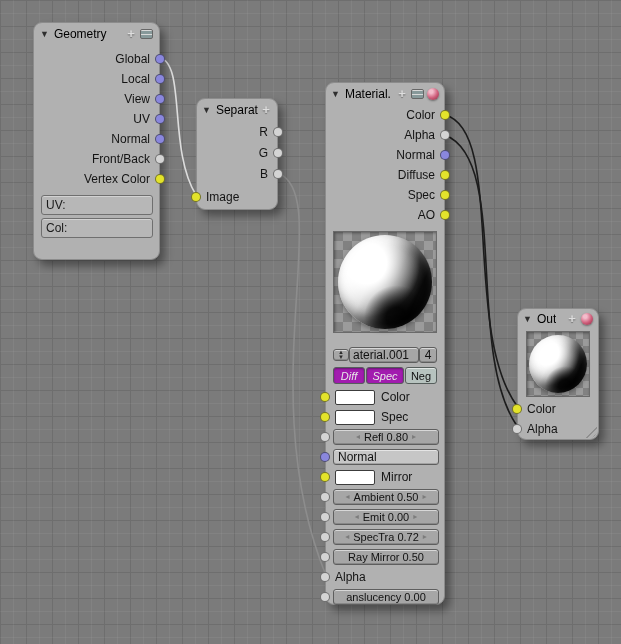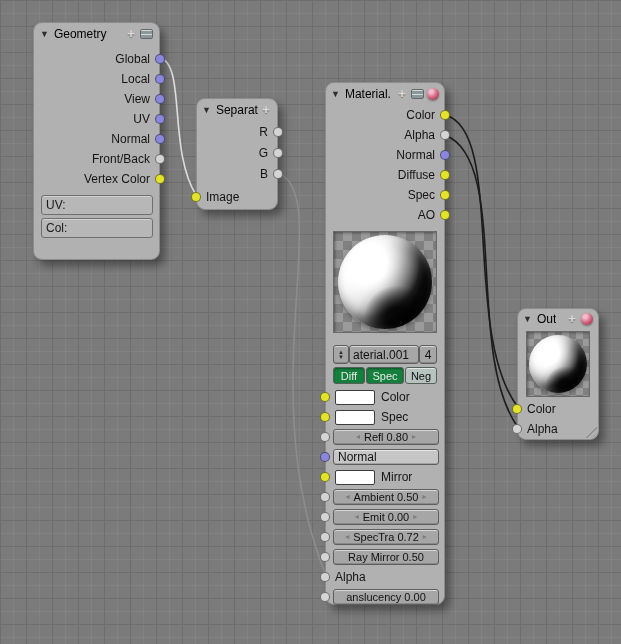--- a/index.html
+++ b/index.html
@@ -51,27 +51,27 @@
     box-shadow:inset -5px -7px 12px rgba(0,0,0,0.55), inset 3px 4px 8px rgba(255,255,255,0.55),
       0 2px 4px rgba(0,0,0,0.3);}
   .btn{border:1px solid #5e5e5e;border-radius:3px;background:#a6a6a6;
     box-shadow:inset 0 1px 0 rgba(255,255,255,0.55), inset 0 -1px 0 rgba(0,0,0,0.18);
     display:flex;align-items:center;justify-content:center;font-size:11px;color:#121212;
     box-sizing:border-box;}
   .num{width:106px;height:16px;gap:4px;}
   .num .arr{font-size:8px;color:#7c7c7c;line-height:1;}
   .swatch{width:40px;height:15px;background:#ffffff;border:1px solid #3c3c3c;border-radius:2px;
     box-sizing:border-box;margin-right:6px;}
-  .dbrow{display:flex;gap:0;height:19px;margin:12px 7px 0 7px;}
+  .dbrow{display:flex;gap:0;height:19px;margin:12px 7px 0 7px;align-items:center;}
   .stepper{width:16px;display:flex;flex-direction:column;align-items:center;justify-content:center;
     line-height:5px;font-size:6px;color:#2c2c2c;}
   .togglerow{display:flex;gap:1px;height:17px;margin:3px 7px 0 7px;}
   .tg{flex:1;font-size:11px;border:1px solid #565e5c;border-radius:3px;display:flex;
     align-items:center;justify-content:center;box-sizing:border-box;}
-  .tg.on{background:#15803d;color:#e8e8e8;box-shadow:inset 0 1px 2px rgba(0,0,0,0.35);}
+  .tg.on{background:#a21caf;color:#e8e8e8;box-shadow:inset 0 1px 2px rgba(0,0,0,0.35);font-style:italic;}
   .tg.off{background:#b7c3bf;color:#101010;box-shadow:inset 0 1px 0 rgba(255,255,255,0.6);}
   .resize{position:absolute;right:1px;bottom:1px;width:13px;height:13px;
     clip-path:polygon(100% 0,100% 100%,0 100%);
     background:repeating-linear-gradient(-45deg, transparent 0 3px, #8f8f8f 3px 4px);
     border-bottom-right-radius:8px;}
 </style>
 </head>
 <body>
 
 <div id="canvas">

